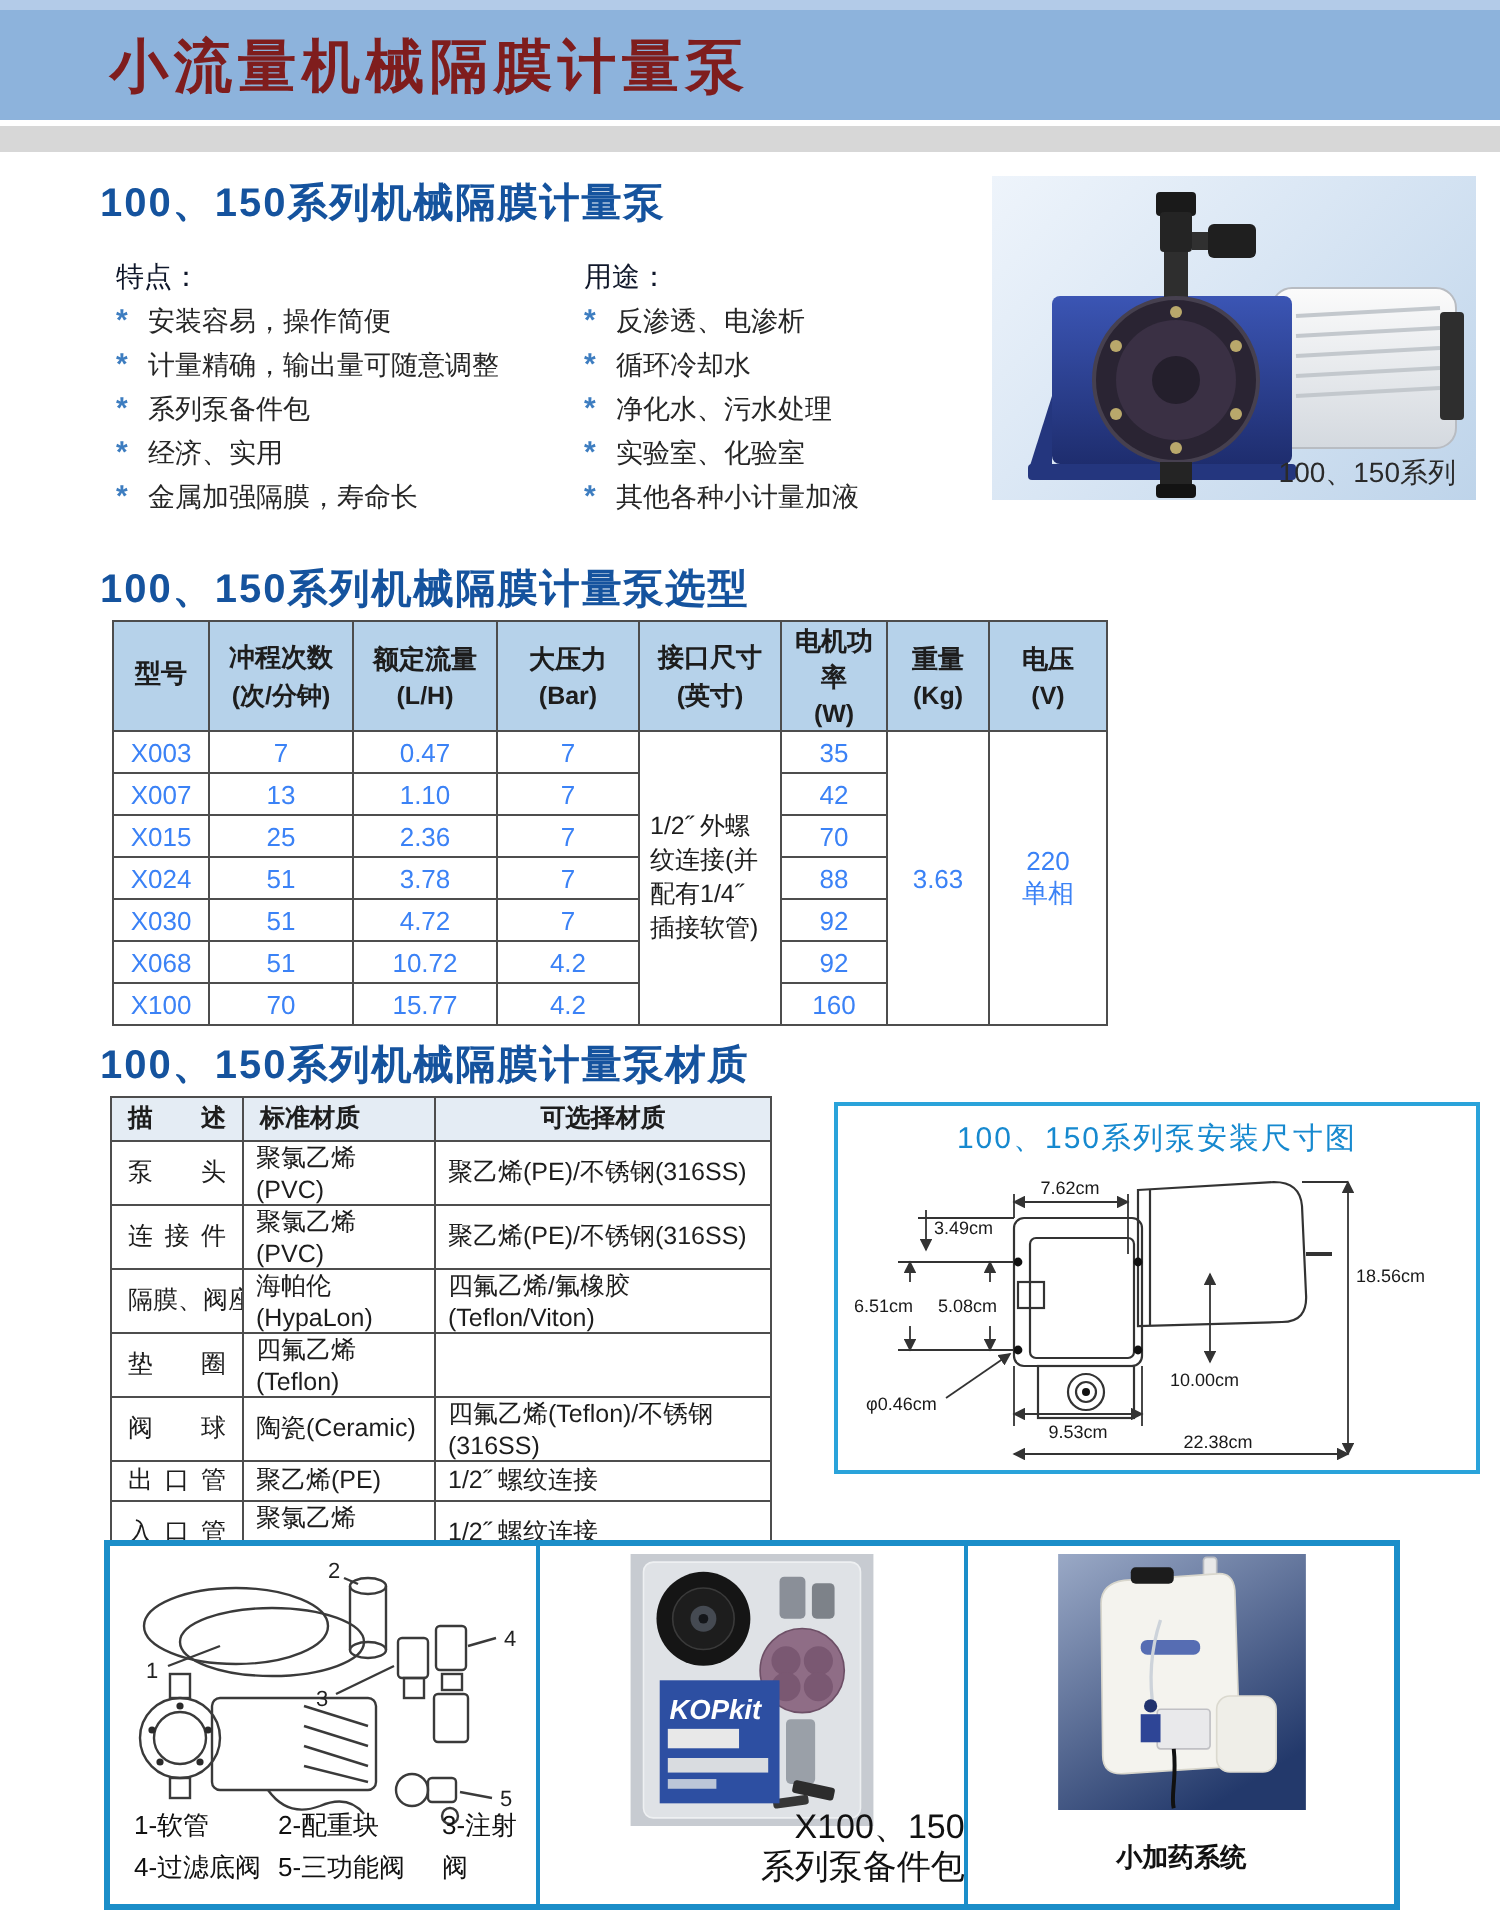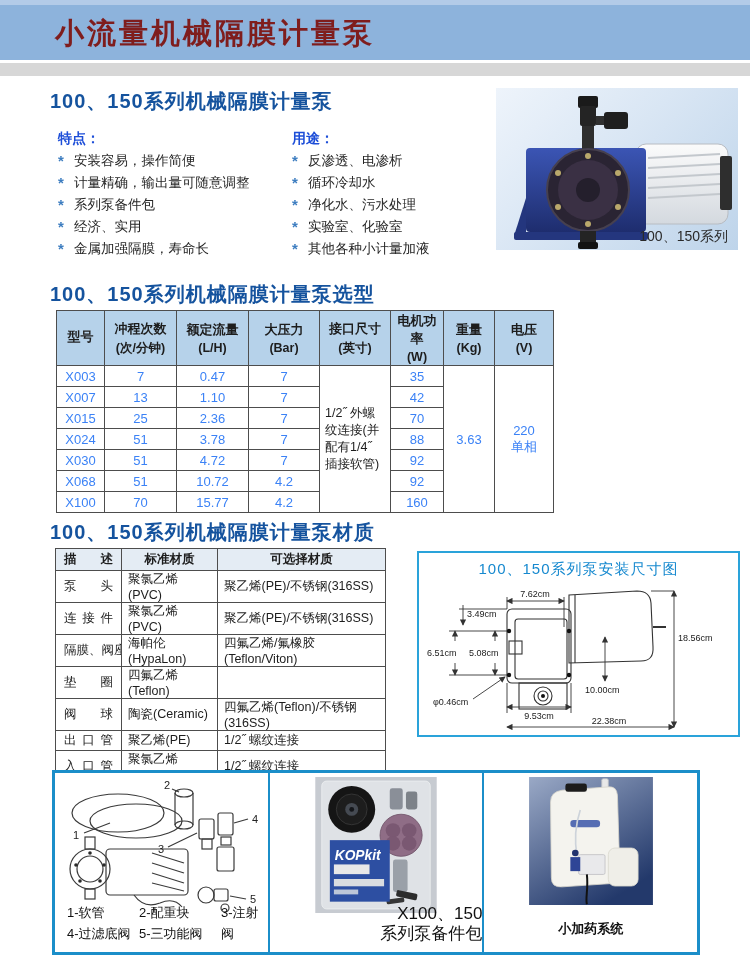--- a/index.html
+++ b/index.html
@@ -9,21 +9,21 @@
   
   .banner{position:absolute;left:0;top:0;width:750px;height:60px;background:#8db3dc;}
   .banner-topstrip{position:absolute;left:0;top:0;width:750px;height:5px;background:#b3cbe8;}
   .banner-title{position:absolute;left:55px;top:14px;font-size:29px;font-weight:bold;color:#7f1d1d;letter-spacing:3px;}
   .graystrip{position:absolute;left:0;top:63px;width:750px;height:13px;background:#d7d7d7;}
 
   
   .sec-title{position:absolute;font-size:20px;font-weight:bold;color:#15539e;letter-spacing:1px;}
 
   
-  .feat-label{position:absolute;font-size:14px;font-weight:bold;color:#1d4ed8;}
+  .feat-label{position:absolute;font-size:14px;font-weight:normal;color:#0f172a;}
   .blist{position:absolute;font-size:13.5px;color:#262626;}
   .blist .row{display:flex;align-items:flex-start;height:22px;line-height:22px;}
   .bullet{color:#3d7dc0;font-weight:bold;width:16px;font-size:15px;}
 
   
   .photo{position:absolute;left:496px;top:88px;width:242px;height:162px;
          background:linear-gradient(135deg,#eef4fb 0%,#d9e6f4 45%,#bed4ea 100%);}
   .photo-caption{position:absolute;right:10px;bottom:4px;font-size:14px;color:#2a2a2a;}
 
   
@@ -281,21 +281,21 @@
         <col style="width:168px">
       </colgroup>
     <thead>
       <tr>
         <th>
             <div class="justify-chars">
               <span>描</span>
               <span>述</span>
             </div>
           </th>
-        <th style="text-align:center">标准材质</th>
+        <th style="text-align:left">标准材质</th>
         <th style="text-align:center">可选择材质</th>
       </tr>
     </thead>
     <tbody>
       <tr>
         <td class="desc">
             <div class="justify-chars">
               <span>泵</span>
               <span>头</span>
             </div>

